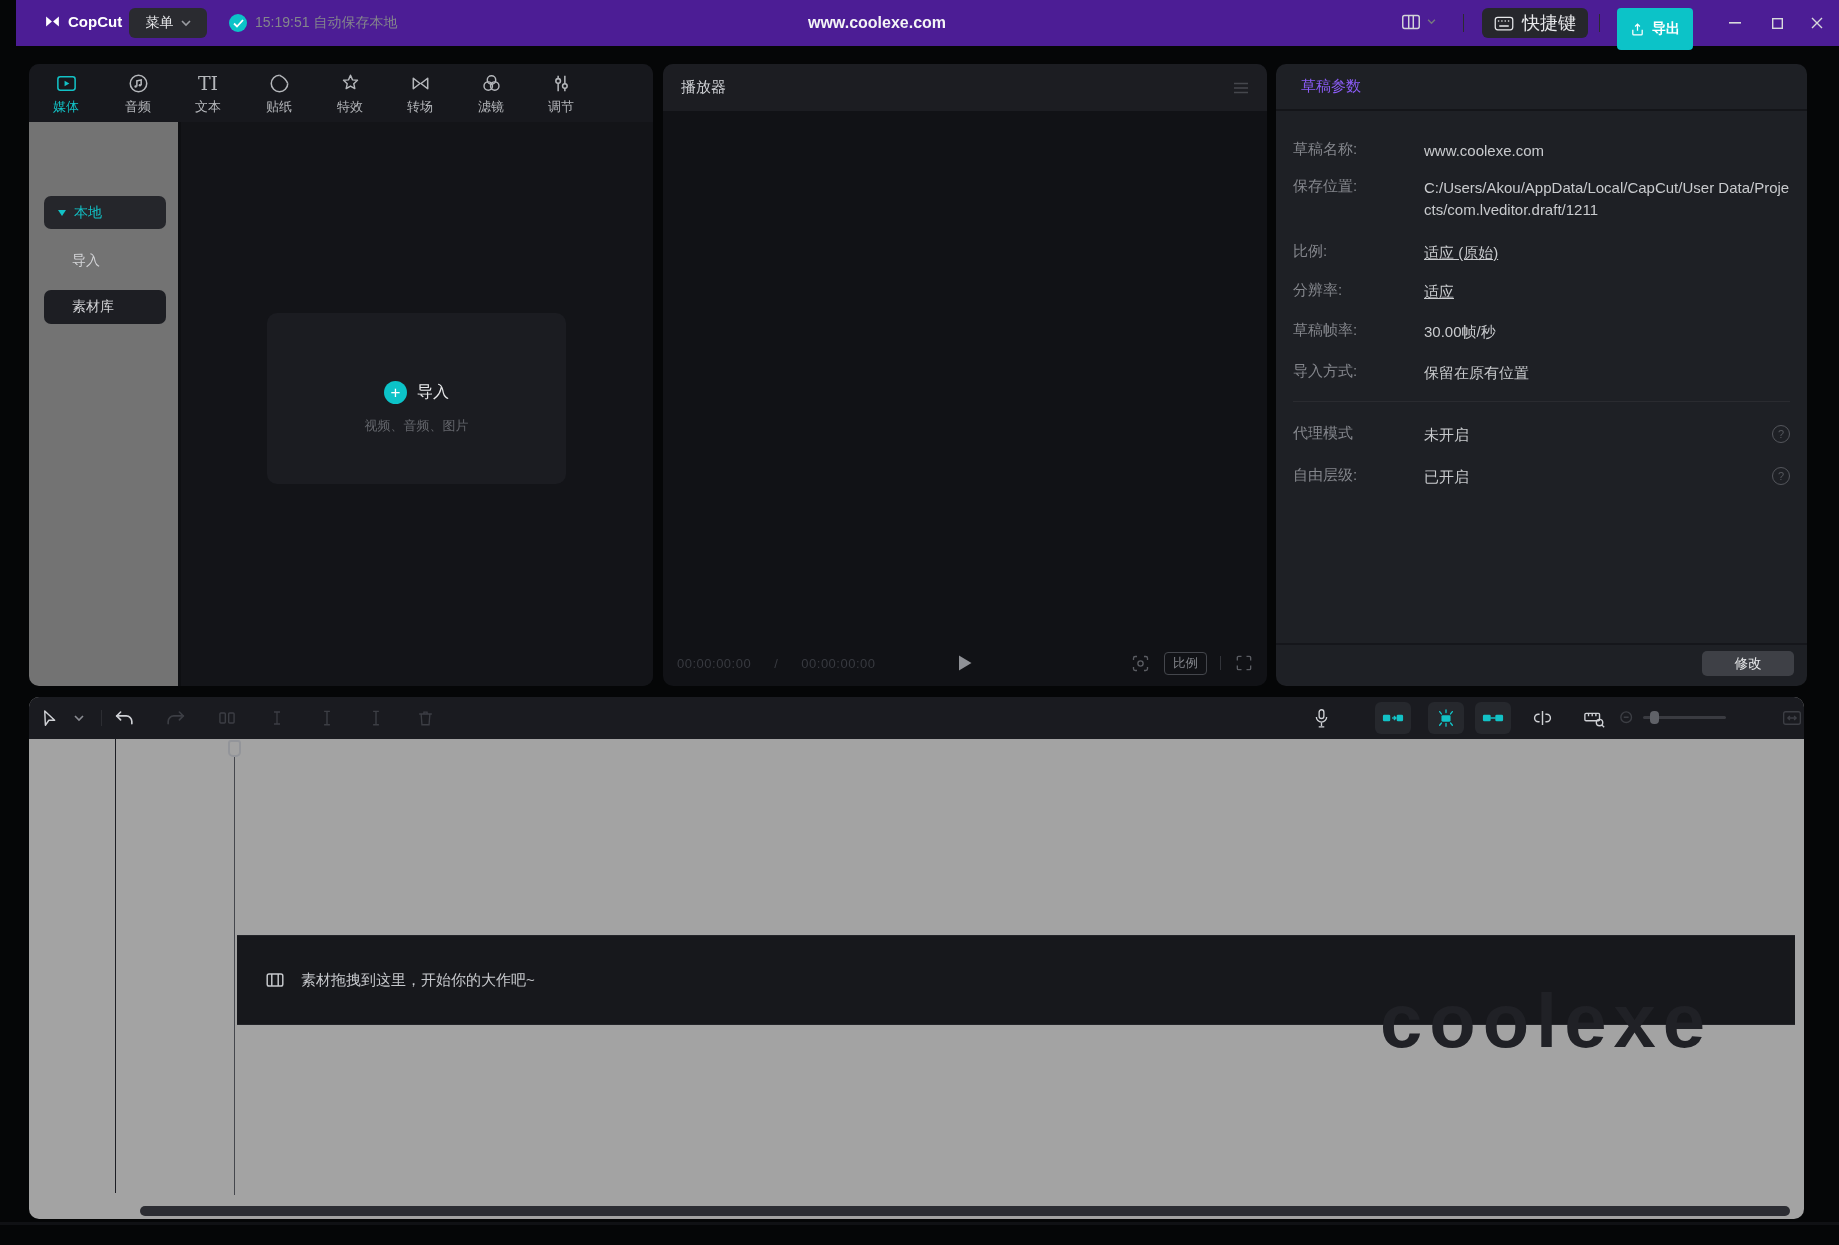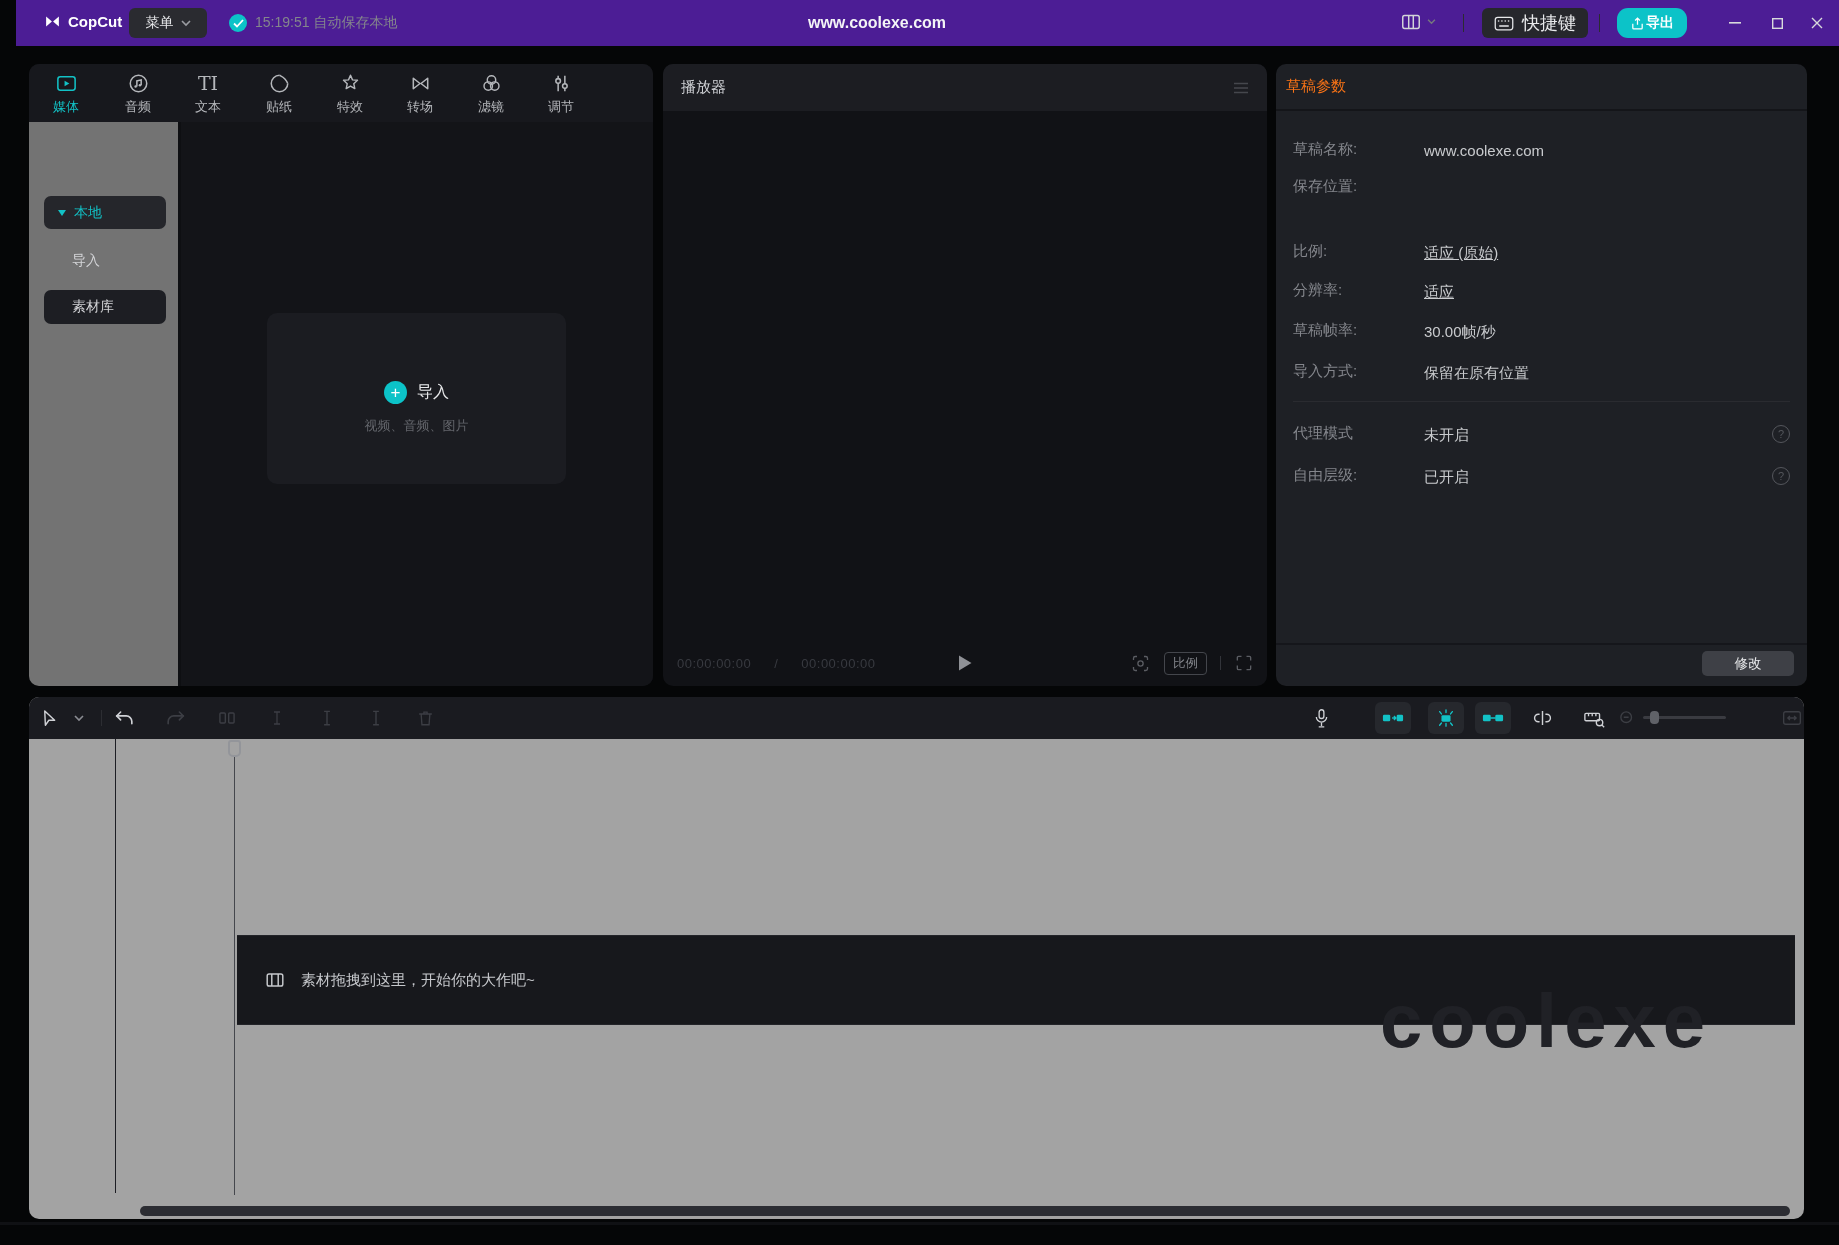--- a/index.html
+++ b/index.html
@@ -16,22 +16,22 @@
   .autosave{position:absolute;left:213px;top:14px;display:flex;align-items:center;gap:8px;
         color:#84868c;font-size:14px;}
   .check-circle{width:18px;height:18px;border-radius:50%;background:#0cc3c8;display:flex;
         align-items:center;justify-content:center;color:#fff;}
   .center-title{position:absolute;left:861px;top:14px;transform:translateX(-50%);
         color:#f3f4f6;font-weight:bold;font-size:16px;white-space:nowrap;}
   .layout-btn{position:absolute;left:1384px;top:11px;display:flex;align-items:center;gap:5px;color:#d3d5d8;}
   .tb-divider{position:absolute;top:14px;width:1px;height:18px;background:#2b2c31;}
   .shortcut-btn{position:absolute;left:1466px;top:8px;height:30px;padding:0 12px;background:#26272c;
         border-radius:6px;display:flex;align-items:center;gap:8px;font-size:18px;color:#e8e9eb;}
-  .export-btn{position:absolute;left:1601px;top:8px;height:30px;padding:0 13px;background:#0cc3c8;
-        border-radius:11px;display:flex;align-items:center;gap:1px;font-size:14px;color:#fff;font-weight:bold;}
+  .export-btn{position:absolute;left:1601px;top:8px;height:42px;padding:0 13px;background:#0cc3c8;
+        border-radius:4px;display:flex;align-items:center;gap:7px;font-size:14px;color:#fff;font-weight:bold;}
   .win-btn{position:absolute;top:11px;width:26px;height:24px;display:flex;align-items:center;
         justify-content:center;color:#d8d9db;}
   
   .panel{position:absolute;border-radius:10px;overflow:hidden;}
   
   .panel-media{left:29px;top:64px;width:624px;height:622px;background:#131418;}
   .tabbar{position:absolute;left:0;top:0;width:100%;height:58px;background:#17181d;}
   .tab{position:absolute;top:8px;width:64px;display:flex;flex-direction:column;align-items:center;
        gap:3px;color:#b5b7bb;}
   .tab .tlabel{font-size:13px;}
@@ -63,22 +63,22 @@
   .player-title{font-size:15px;color:#cfd1d5;}
   .player-controls{position:absolute;left:0;bottom:0;width:100%;height:46px;display:flex;
        align-items:center;padding:0 14px;box-sizing:border-box;}
   .timecode{font-size:13px;color:#383a40;letter-spacing:.5px;display:flex;gap:23px;}
   .play-btn{position:absolute;left:50%;transform:translateX(-50%);color:#8f9196;}
   .pc-right{position:absolute;right:13px;display:flex;align-items:center;gap:13px;color:#5b5d63;}
   .ratio-box{border:1px solid #44464c;border-radius:4px;padding:2px 8px;font-size:12.5px;color:#85878d;}
   .pc-divider{width:1px;height:14px;background:#32343a;}
   
   .panel-draft{left:1276px;top:64px;width:531px;height:622px;background:#1e2025;}
-  .draft-header{height:47px;display:flex;align-items:center;padding:0 10px;font-size:15px;
-       color:#f97316;border-bottom:2px solid #141519;box-sizing:border-box;}
+  .draft-header{height:47px;display:flex;align-items:center;padding:0 25px;font-size:15px;
+       color:#8b5cf6;border-bottom:2px solid #141519;box-sizing:border-box;}
   .drow{position:absolute;left:17px;right:17px;display:flex;}
   .dlabel{width:131px;font-size:15px;color:#84868c;flex-shrink:0;}
   .dvalue{font-size:15px;color:#c9cbce;width:400px;word-break:break-all;line-height:1.45;}
   .dvalue.link{text-decoration:underline;}
   .q-icon{position:absolute;right:0;top:1px;width:16px;height:16px;border:1px solid #54565c;
        border-radius:50%;color:#54565c;font-size:11px;display:flex;align-items:center;
        justify-content:center;}
   .draft-divider{position:absolute;left:17px;right:17px;top:337px;height:1px;background:#2a2b30;}
   .draft-footer-line{position:absolute;left:0;right:0;bottom:41px;height:2px;background:#15161b;}
   .modify-btn{position:absolute;right:13px;bottom:10px;width:92px;height:25px;background:#3e4046;
@@ -327,20 +327,21 @@
 
   <div class="panel panel-draft">
     <div class="draft-header">草稿参数</div>
 
     <div class="drow" style="top:76px">
       <span class="dlabel">草稿名称:</span>
       <span class="dvalue">www.coolexe.com</span>
     </div>
     <div class="drow" style="top:113px">
       <span class="dlabel">保存位置:</span>
+      <span class="dvalue">C:/Users/Akou/AppData/Local/CapCut/User Data/Projects/com.lveditor.draft/1211</span>
     </div>
     <div class="drow" style="top:178px">
       <span class="dlabel">比例:</span>
       <span class="dvalue link">适应 (原始)</span>
     </div>
     <div class="drow" style="top:217px">
       <span class="dlabel">分辨率:</span>
       <span class="dvalue link">适应</span>
     </div>
     <div class="drow" style="top:257px">

